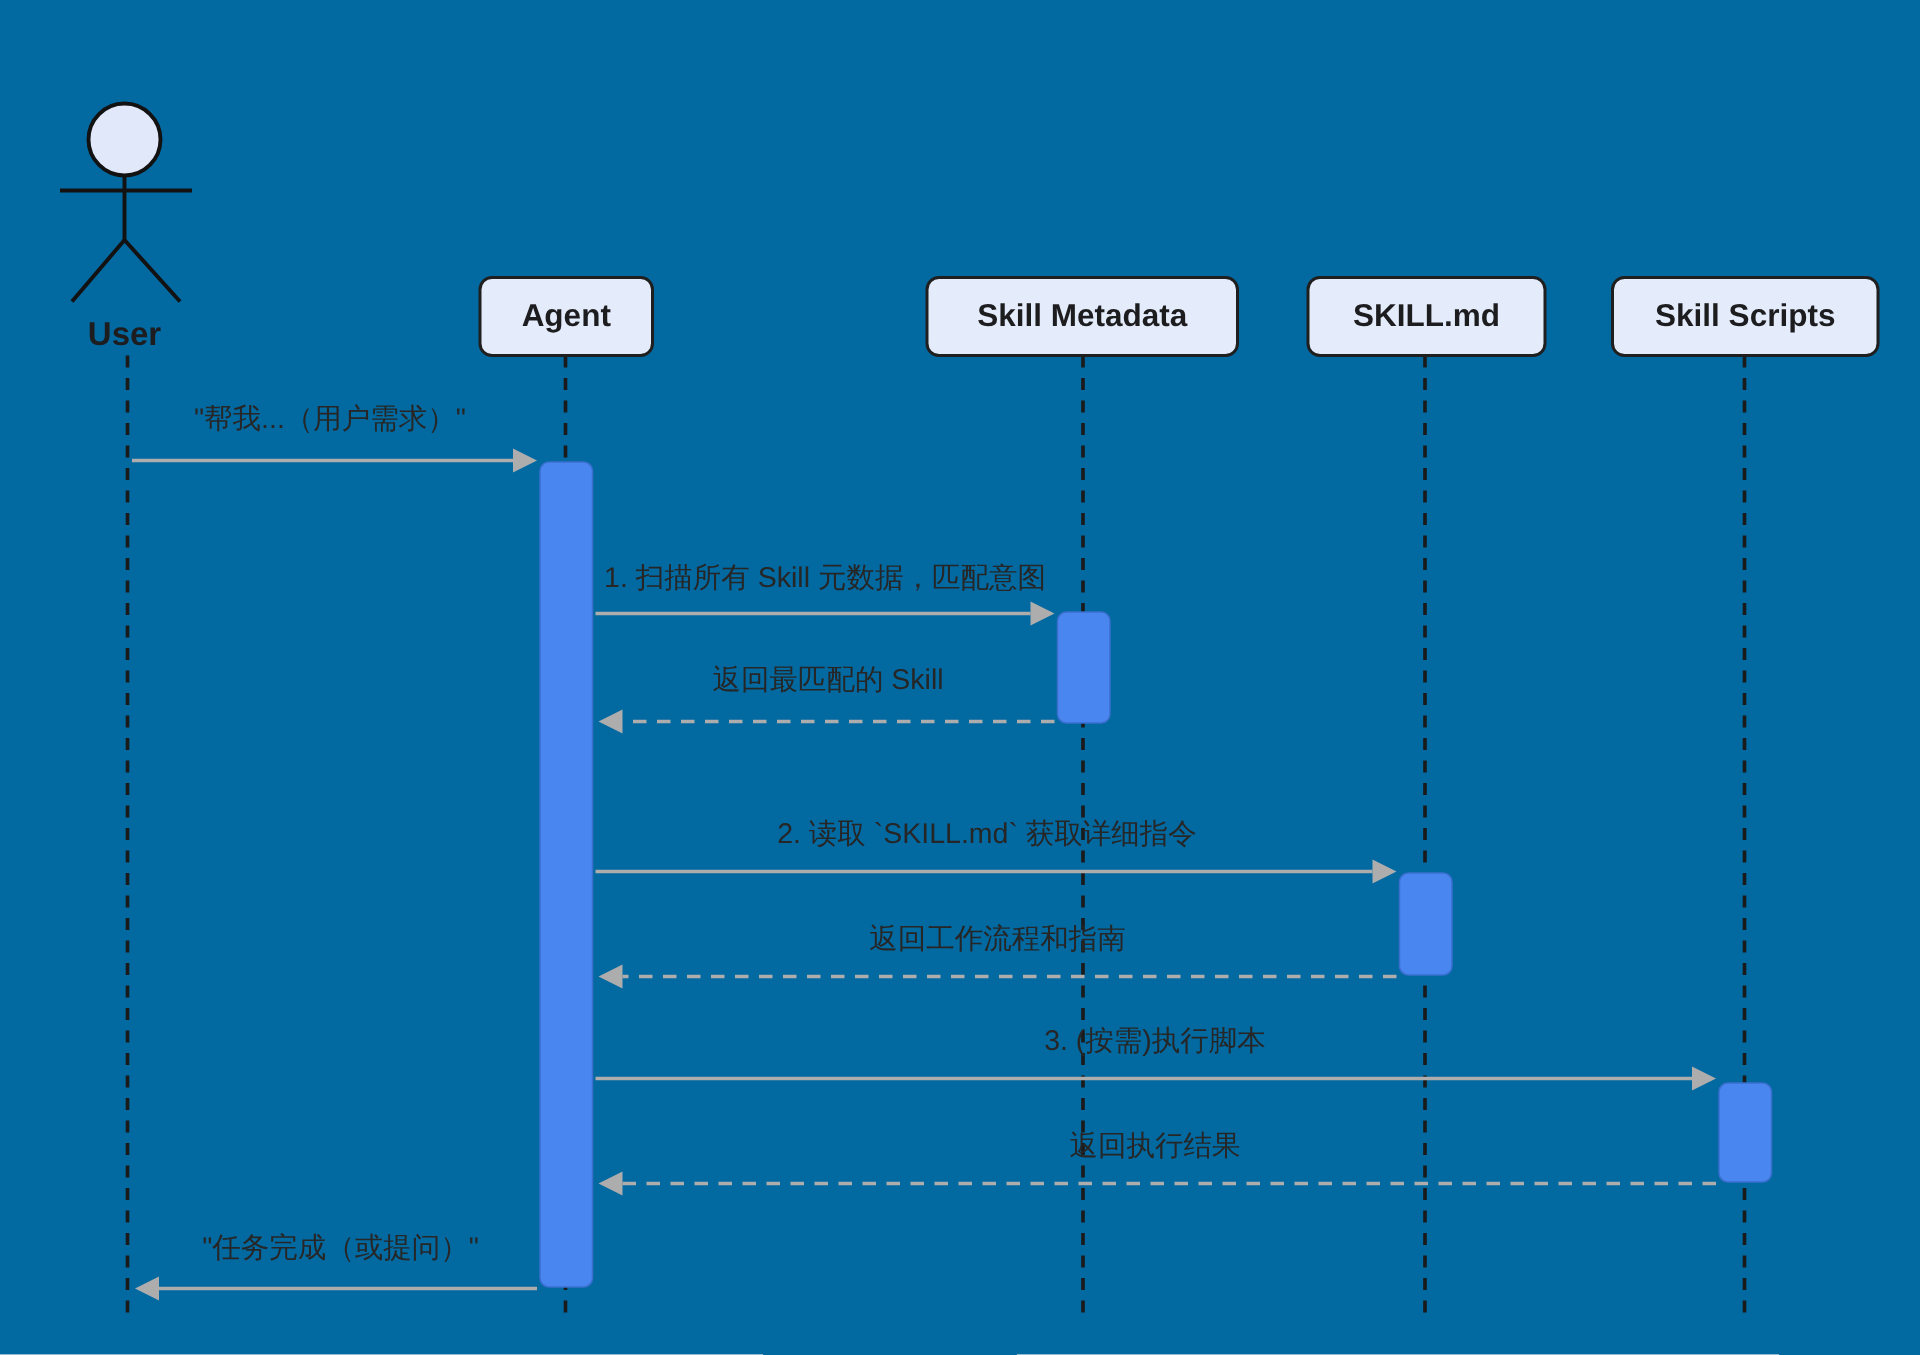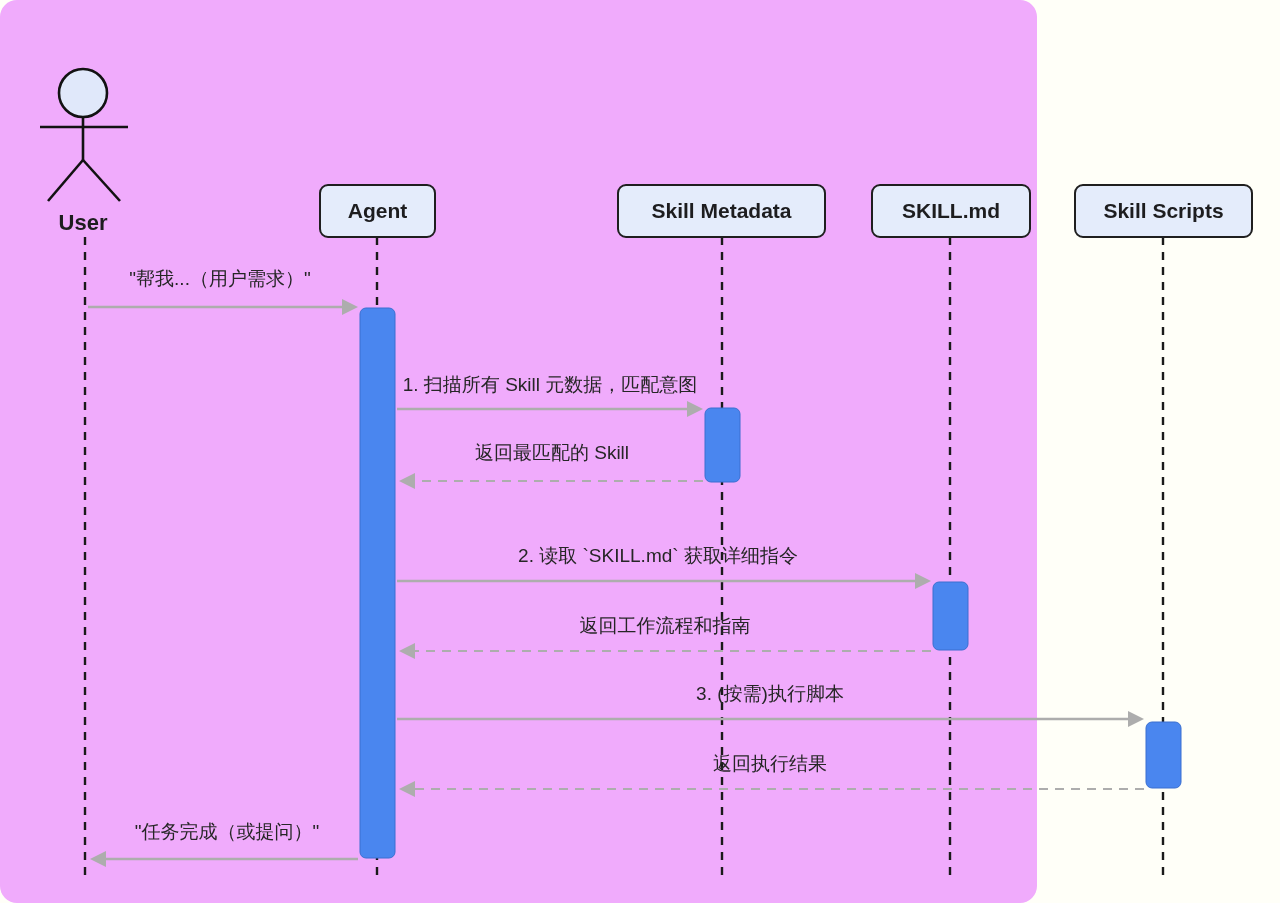--- a/index.html
+++ b/index.html
@@ -9,24 +9,23 @@
     background: #fffff8;
   }
   body {
     width: 1280px;
     height: 903px;
     font-family: "Liberation Sans", "DejaVu Sans", sans-serif;
     overflow: hidden;
   }
   #diagram-root {
     position: relative;
-    width: 1037px;
+    width: 1280px;
     height: 903px;
-    background: #f0abfc;
-    border-radius: 17px;
+    background: #0369a1;
   }
   svg.seq {
     display: block;
     width: 1280px;
     height: 903px;
   }
   .participant-box {
     fill: #e4ecfb;
     stroke: #1f1f1f;
     stroke-width: 2;

